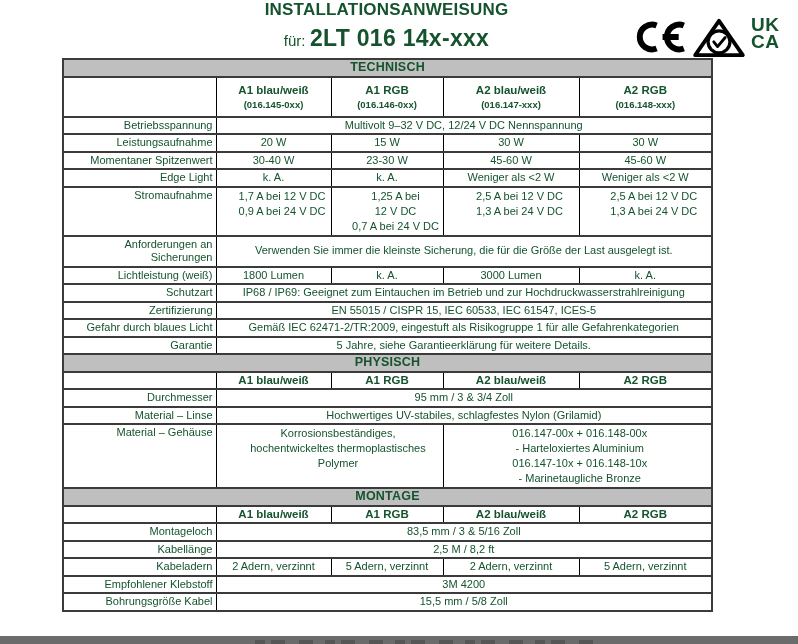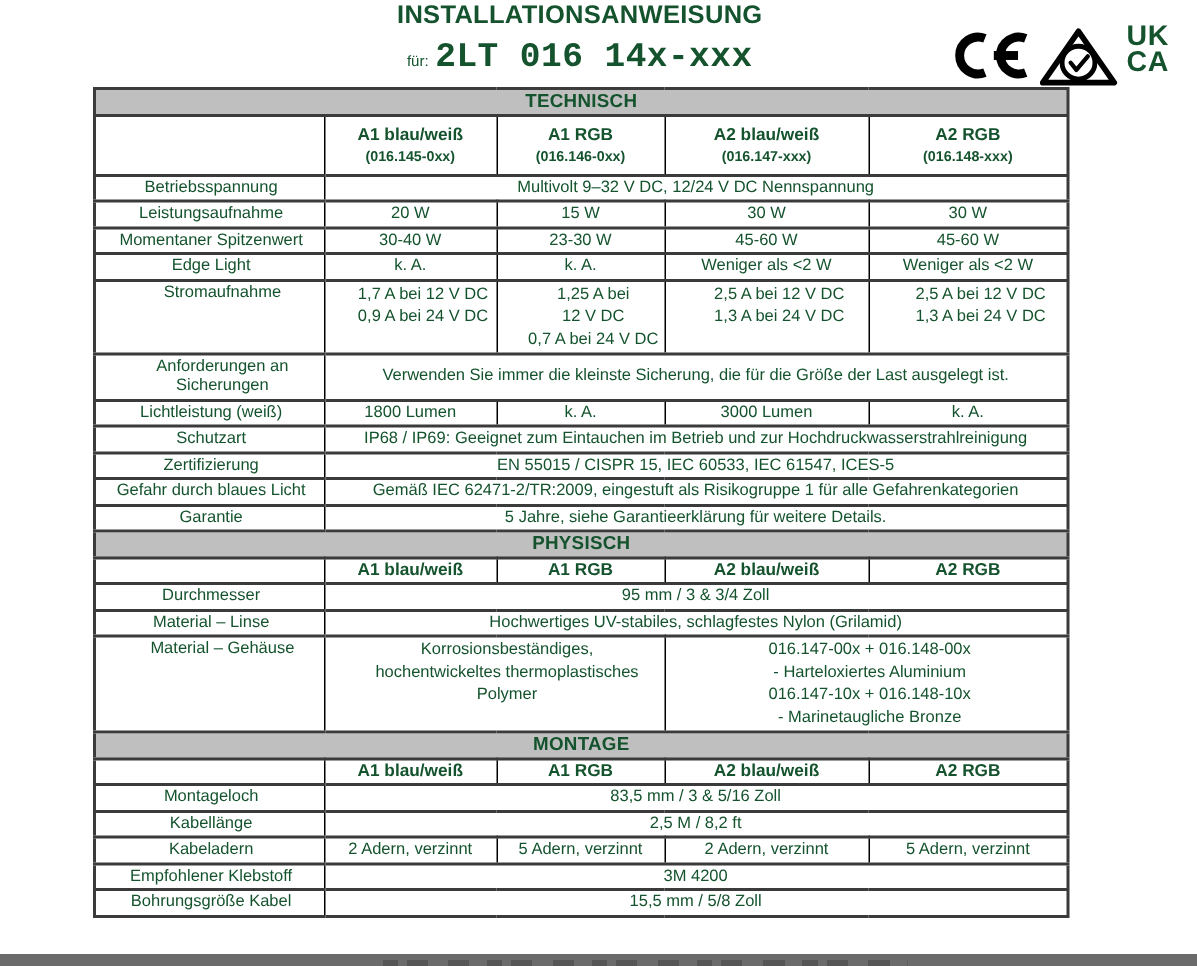--- a/index.html
+++ b/index.html
@@ -4,22 +4,22 @@
 <style>
   * { margin:0; padding:0; box-sizing:border-box; }
   html,body { background:#fff; }
   .page {
     position:relative; width:798px; height:644px; background:#ffffff;
     font-family:"Liberation Sans", sans-serif; color:#14532d; overflow:hidden;
   }
   .doc-header { position:absolute; top:0; left:62px; width:649px; text-align:center; }
   .doc-title { font-size:17px; font-weight:bold; letter-spacing:.2px; }
   .subtitle { margin-top:5px; white-space:nowrap; }
-  .fuer { font-size:10px; vertical-align:baseline; }
-  .model { font-size:23px; font-weight:bold; letter-spacing:.3px;font-family:Liberation Mono, monospace; }
+  .fuer { font-size:15px; vertical-align:baseline; }
+  .model { font-size:23px; font-weight:bold; letter-spacing:.3px; }
 
   .marks { position:absolute; top:14px; left:630px; width:168px; height:44px; }
   .ce-mark { position:absolute; left:2px; top:6px; }
   .rcm-mark { position:absolute; left:62px; top:4px; }
   .ukca-mark { position:absolute; left:121px; top:2px; font-weight:bold; font-size:19px; line-height:17px; letter-spacing:.5px; }
 
   table.spec {
     position:absolute; top:58px; left:62px; width:649px;
     border-collapse:collapse; table-layout:fixed;
     border:2px solid #3b3b3b;
@@ -32,21 +32,21 @@
     white-space:pre-line; overflow:hidden;
   }
   .spec td.band {
     background:#bfbfbf; font-weight:bold; font-size:12.5px; height:13px;
     letter-spacing:.2px; padding:1px 12px;
   }
   .spec th { padding:4px 0 5px 0; }
   .spec .cname { font-weight:bold; font-size:11.5px; line-height:16px; }
   .spec .cpart { font-weight:bold; font-size:9.5px; line-height:13px; }
   .spec th.h2 { font-weight:bold; font-size:11.5px; height:13px; padding:1px 0; }
-  .spec td.lbl { text-align:center; padding-left:5px; }
+  .spec td.lbl { text-align:right; padding-left:5px; }
   .spec td.top { vertical-align:top;padding-left:20px; }
   .spec td.multi { line-height:15px; }
   .spec td.left { text-align:center; padding-left:8px; }
 
   .footer-bar {
     position:absolute; left:0; top:636px; width:798px; height:8px;
     background:#6b6b6b;
   }
   .glyph-hints {
     position:absolute; left:255px; top:4px; width:350px; height:4px;

